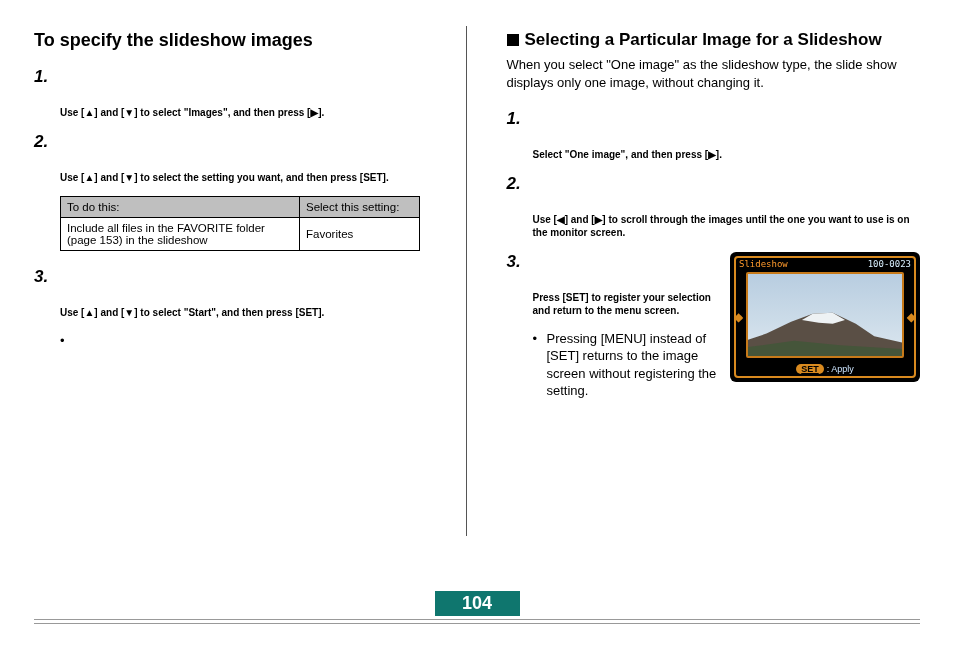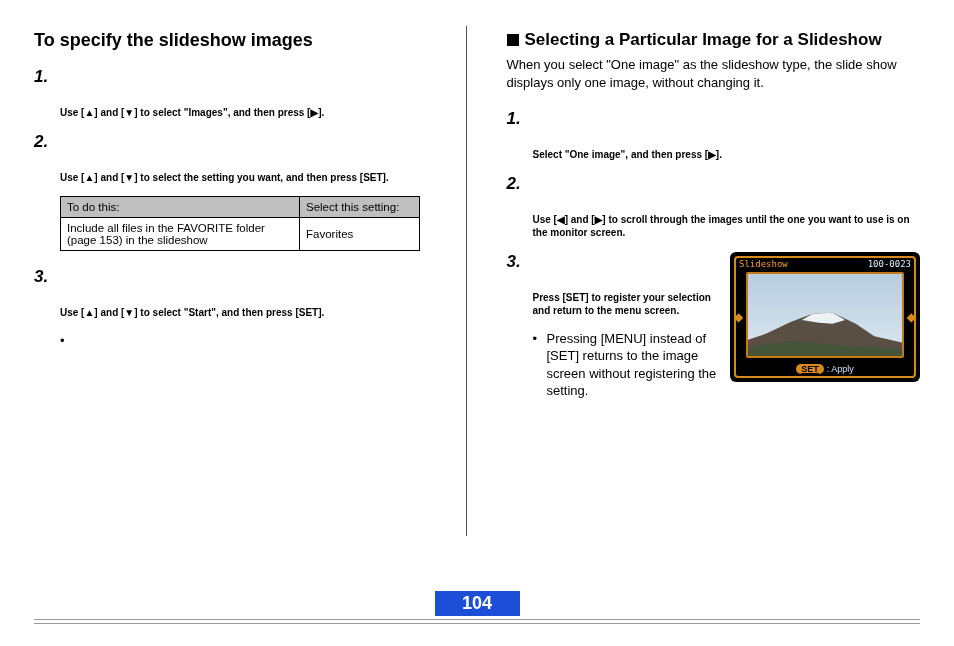--- a/index.html
+++ b/index.html
@@ -29,21 +29,21 @@
   .cam-top { display: flex; justify-content: space-between; font-size: 9px; font-family: monospace; padding: 1px 3px; color: #d9f0ff; }
   .cam-top .orange { color: #ff9a2c; }
   .cam-img { position: absolute; inset: 14px 10px 18px 10px; border: 2px solid #c77a1a; border-radius: 2px; overflow: hidden; }
   .sky { position: absolute; inset: 0; background: linear-gradient(#b8cde0 0%, #cbdbe8 55%, #dce7f0 100%); }
   .mtn { position: absolute; bottom: 0; left: 0; right: 0; height: 55%; }
   .mtn svg { width: 100%; height: 100%; display: block; }
   .handles { position: absolute; top: 50%; left: -2px; right: -2px; display: flex; justify-content: space-between; transform: translateY(-50%); font-size: 12px; color: #d98a1f; }
   .cam-bottom { position: absolute; bottom: 2px; left: 0; right: 0; text-align: center; font-size: 9px; color: #cde5ff; }
   .cam-bottom .setb { background: #d98a1f; color: #000; padding: 0 5px; border-radius: 7px; font-weight: bold; margin-right: 3px; text-decoration: underline; }
   .pgnum-wrap { position: absolute; left: 0; right: 0; bottom: 30px; }
-  .pgnum { width: 85px; margin: 0 auto; background: #1d4ed8; color: #fff; font-weight: bold; font-size: 18px; text-align: center; padding: 2px 12px; }
+  .pgnum { width: 85px; margin: 0 auto; background: #0f766e; color: #fff; font-weight: bold; font-size: 18px; text-align: center; padding: 2px 12px; }
   .rule1 { border-top: 1px solid #999; margin: 0 34px; }
   .rule2 { border-top: 1px solid #999; margin: 3px 34px 0 34px; }
   .rules { position: absolute; left: 0; right: 0; bottom: 22px; }
 </style>
 </head>
 <body>
 
 <div class="page">
 
 

